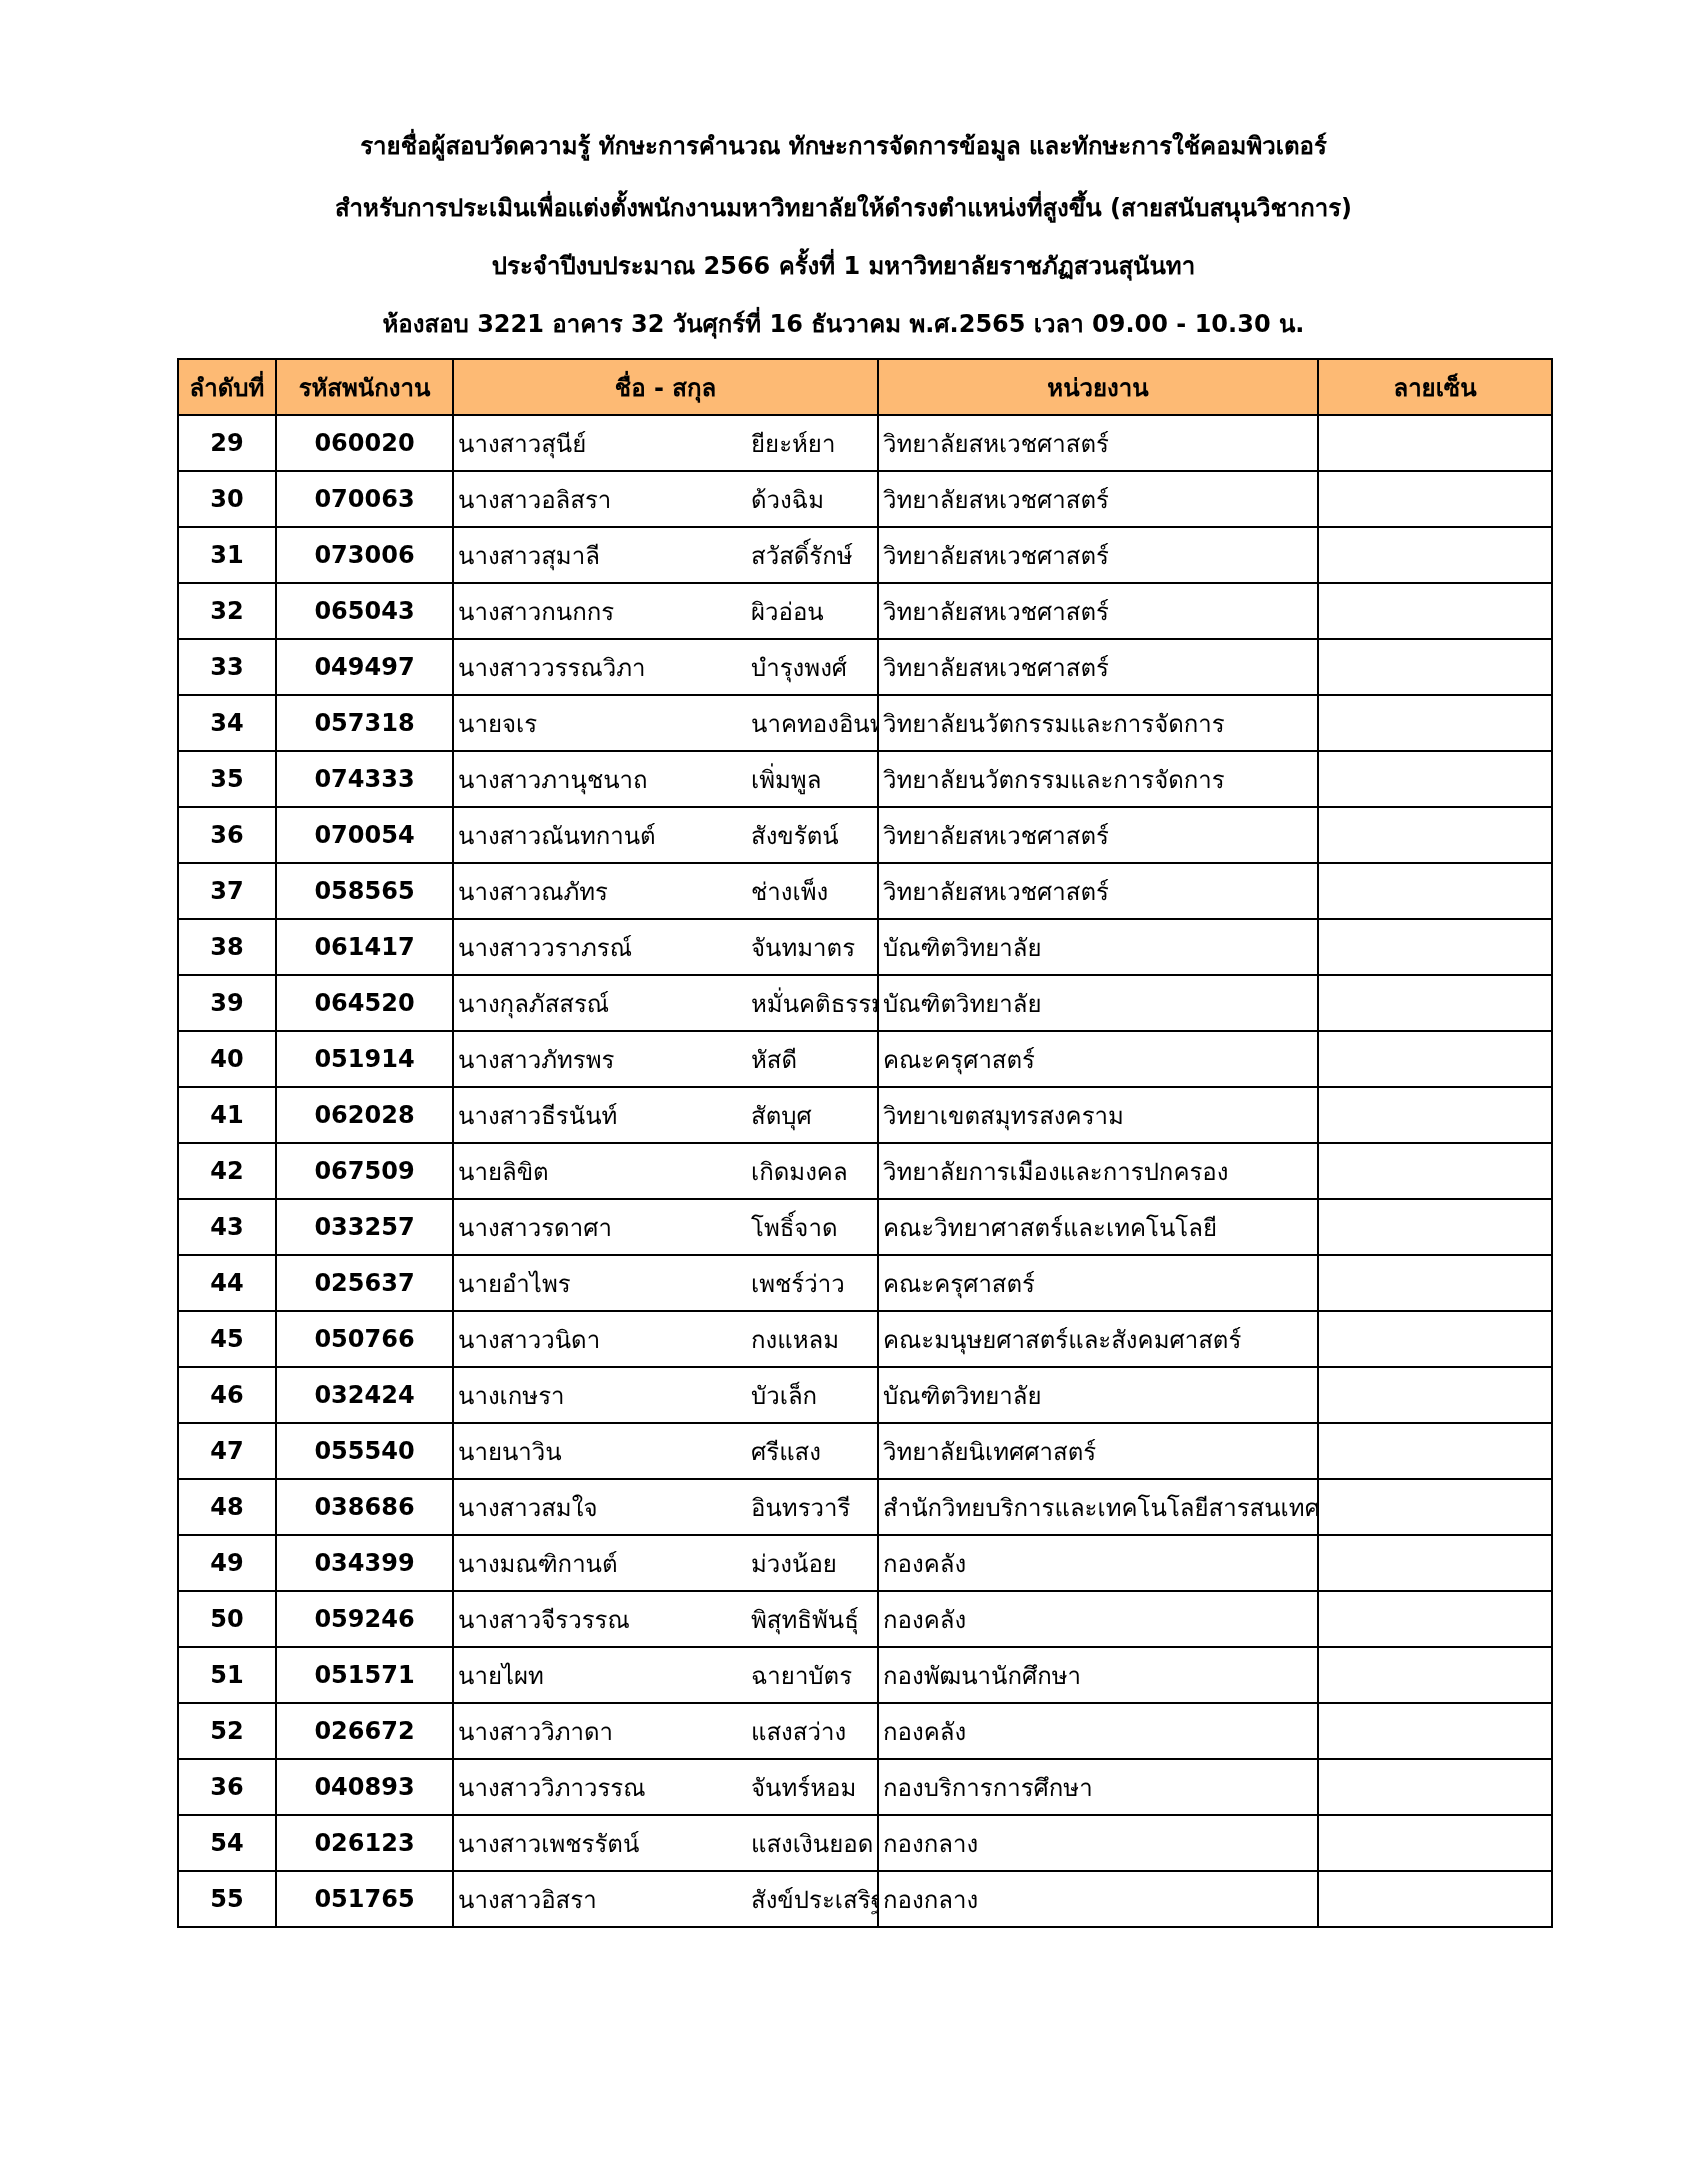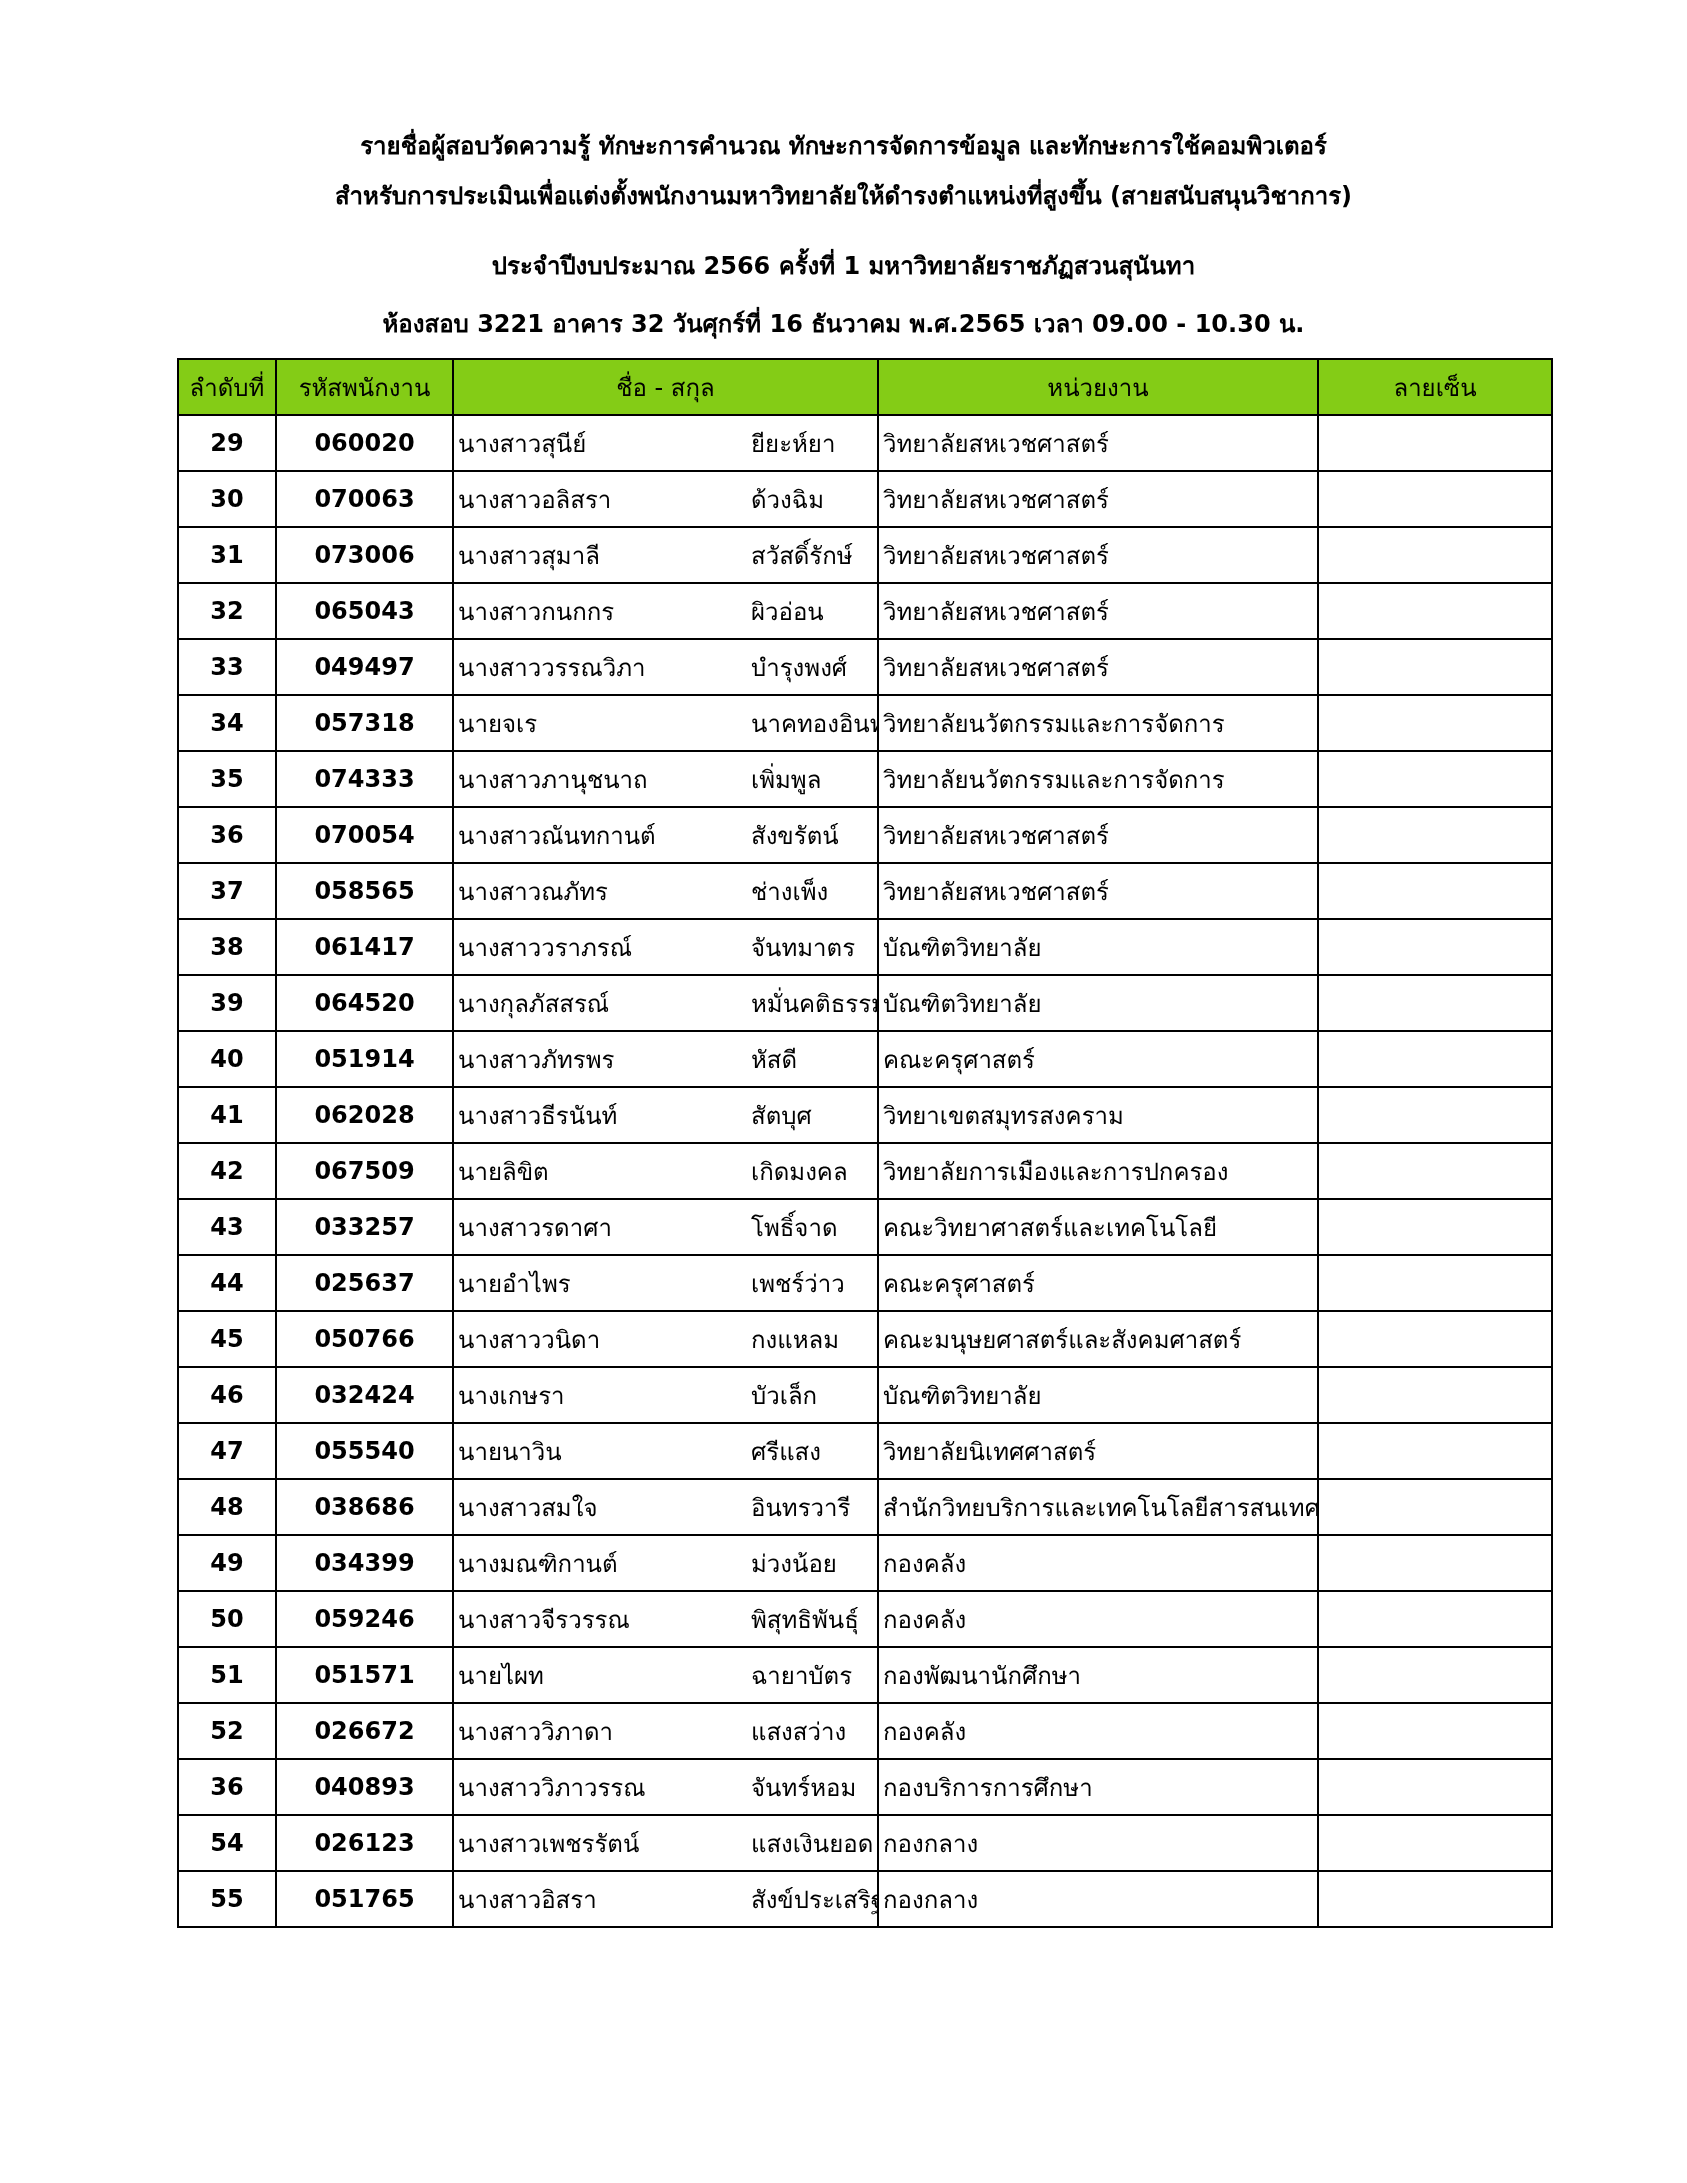--- a/index.html
+++ b/index.html
@@ -1,26 +1,26 @@
 <!DOCTYPE html>
 <html style="font-size:10.6px"><head>
 <meta charset="utf-8">
 <style>
   html, body { margin: 0; padding: 0; background: #ffffff; }
   body { width: 1687px; height: 2183px; position: relative; overflow: hidden;
          font-family: "DejaVu Sans", "Liberation Sans", sans-serif; color: #000; }
   .titles { position: absolute; left: 0; top: 0; width: 1687px; }
   .title-line { position: absolute; left: 0; width: 1687px; text-align: center;
                 font-weight: bold; font-size: 24px; line-height: 33px; white-space: nowrap; }
-  .t1 { top: 130px; } .t2 { top: 180px; } .t3 { top: 250px; } .t4 { top: 308px; }
+  .t1 { top: 130px; } .t2 { top: 192px; } .t3 { top: 250px; } .t4 { top: 308px; }
   table.roster { position: absolute; left: 177px; top: 358px; width: 1374px;
                  border-collapse: collapse; table-layout: fixed; }
   table.roster th, table.roster td { border: 2.6px solid #000; padding: 0; height: 54px;
                  font-size: 24px; white-space: nowrap; overflow: hidden; }
-  table.roster th { background: #84cc16; font-weight: normal; text-align: center; }
+  table.roster th { background: #fdba74; font-weight: bold; text-align: center; }
   table.roster td.c-center { text-align: center; font-weight: bold; }
   table.roster td.c-left { text-align: left; padding-left: 4px; }
   .fname { width: 245px; display: inline-block; }
   .lname { display: inline-block; margin-left: 48px; }
   col.c1 { width: 98px; } col.c2 { width: 177px; } col.c3 { width: 425px; }
   col.c4 { width: 440px; } col.c5 { width: 234px; }
 </style>
 </head>
 <body>
 

